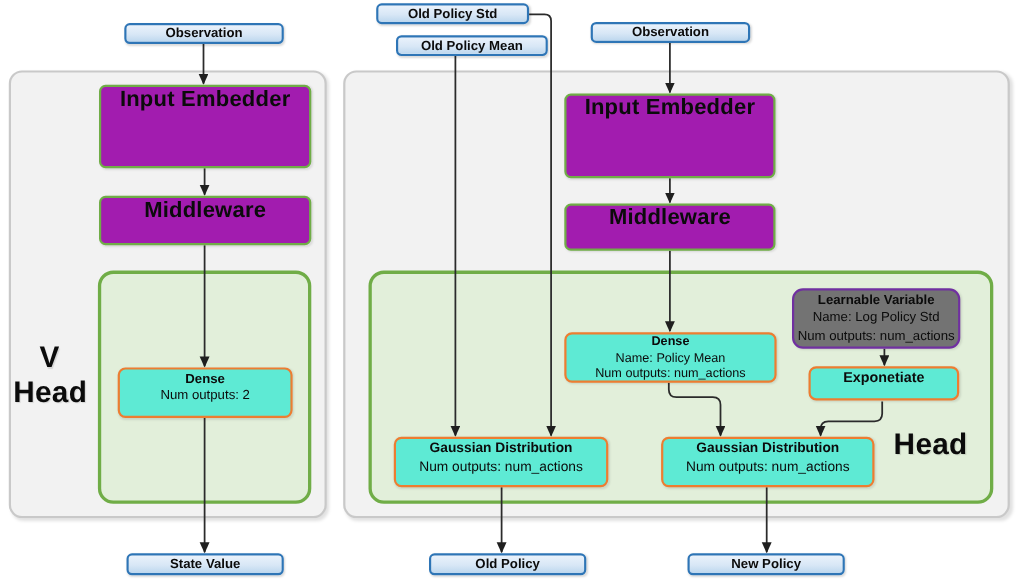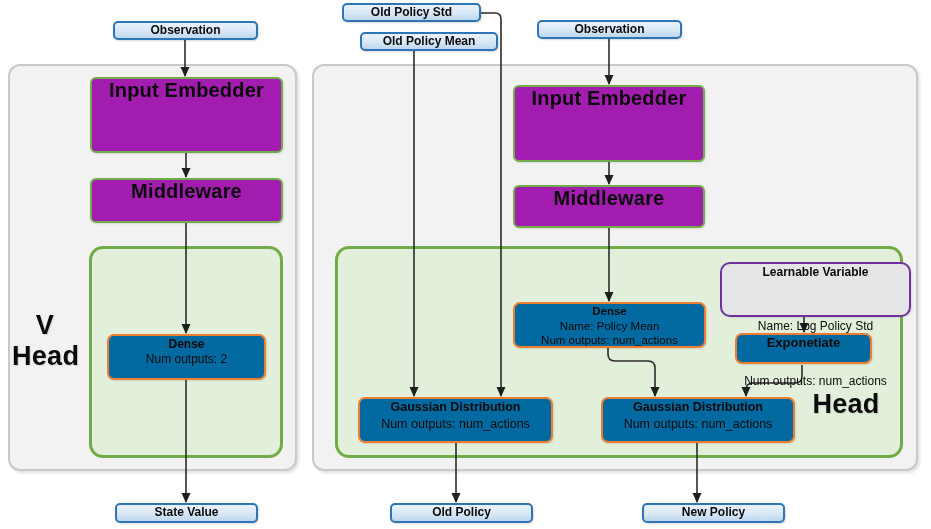--- a/index.html
+++ b/index.html
@@ -31,58 +31,57 @@
     background:#a21caf;border:2.2px solid #70AD47;border-radius:6px;
     font-weight:bold;font-size:20px;color:#0b0b0b;letter-spacing:0.2px;
     box-shadow:1px 1px 2px rgba(0,0,0,0.10);
   }
   .ie-left {left:90px; top:77px; width:193px;height:76px;}
   .mw-left {left:90px; top:178px;width:193px;height:45px;}
   .ie-right{left:513px;top:85px; width:192px;height:77px;}
   .mw-right{left:513px;top:185px;width:192px;height:43px;}
   
   .obox{
-    background:#0369a1;border:2.5px solid #ED7D31;border-radius:7px;
+    background:#5eead4;border:2.5px solid #ED7D31;border-radius:7px;
     color:#0b0b0b;box-shadow:1px 1px 2px rgba(0,0,0,0.10);
   }
   .obox .t{font-weight:bold;font-size:12px;line-height:16px;}
   .obox .l{font-size:12px;line-height:15px;}
   .dense1   {left:107px;top:334px;width:159px;height:46px;}
   .dense2   {left:513px;top:302px;width:193px;height:46px;}
   .dense2 .t{line-height:15px;font-size:11.5px;}
   .dense2 .l{line-height:14px;font-size:11.5px;}
   .expon    {left:735px;top:333px;width:137px;height:31px;}
   .expon .t {font-size:13px;}
   .gauss1   {left:358px;top:397px;width:195px;height:46px;}
   .gauss2   {left:601px;top:397px;width:194px;height:46px;}
   .gauss1 .t,.gauss2 .t{font-size:12.5px;line-height:17px;}
   .gauss1 .l,.gauss2 .l{font-size:12.5px;line-height:16px;}
   
   .pbox{
-    background:#e5e5e5;border:2.5px solid #7030A0;border-radius:10px;
-    color:#0b0b0b;left:720px;top:262px;width:191px;height:55px;
+    background:#737373;border:2.5px solid #7030A0;border-radius:10px;
+    color:#0b0b0b;left:720px;top:262px;width:153px;height:55px;
     box-shadow:1px 1px 2px rgba(0,0,0,0.10);
-    gap:38px;
   }
   .pbox .t{font-weight:bold;font-size:12px;line-height:16px;}
   .pbox .l{font-size:12px;line-height:16.5px;}
   
   .bbox{
     background:linear-gradient(180deg,#EAF2FB 0%,#D8E7F6 55%,#BDD7EE 100%);
     border:2.2px solid #2E75B6;border-radius:5px;
     font-weight:bold;font-size:12px;color:#0b0b0b;
     box-shadow:1px 1px 2px rgba(0,0,0,0.15);
   }
   .obs-left {left:113px;top:21px; width:145px;height:19px;}
   .ops-box  {left:342px;top:3px;  width:139px;height:19px;}
   .opm-box  {left:345px;top:32px; width:138px;height:19px;margin-left:15px;}
   .obs-right{left:537px;top:20px; width:145px;height:19px;}
   .sv-box   {left:115px;top:503px;width:143px;height:20px;}
   .op-box   {left:390px;top:503px;width:143px;height:20px;}
-  .np-box   {left:625px;top:503px;width:143px;height:20px;margin-left:17px;}
+  .np-box   {left:625px;top:503px;width:143px;height:20px;}
   
   .head-label{
     font-weight:bold;color:#0b0b0b;text-align:center;z-index:4;
     font-size:27px;line-height:31px;letter-spacing:0.3px;
     text-shadow:1px 1px 1px rgba(0,0,0,0.12);
   }
   .vhead  {left:12px; top:310px;width:66px;}
   .ppohead{left:800px;top:389px;width:92px;}
   
   svg.arrows{position:absolute;left:0;top:0;z-index:3;pointer-events:none;}

